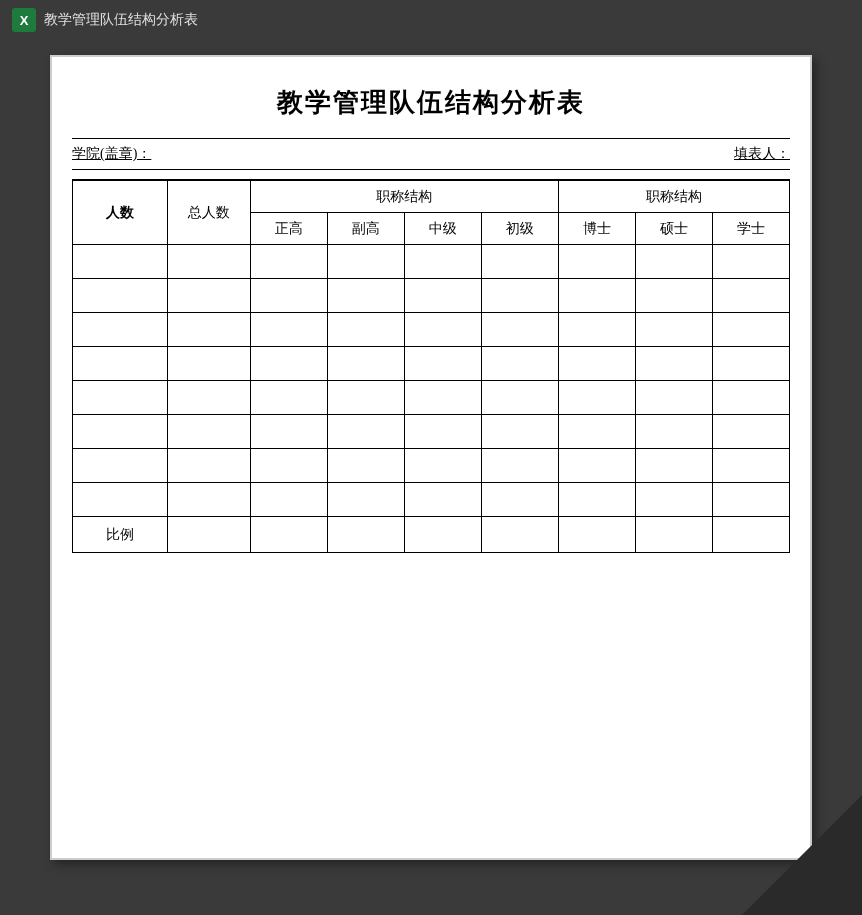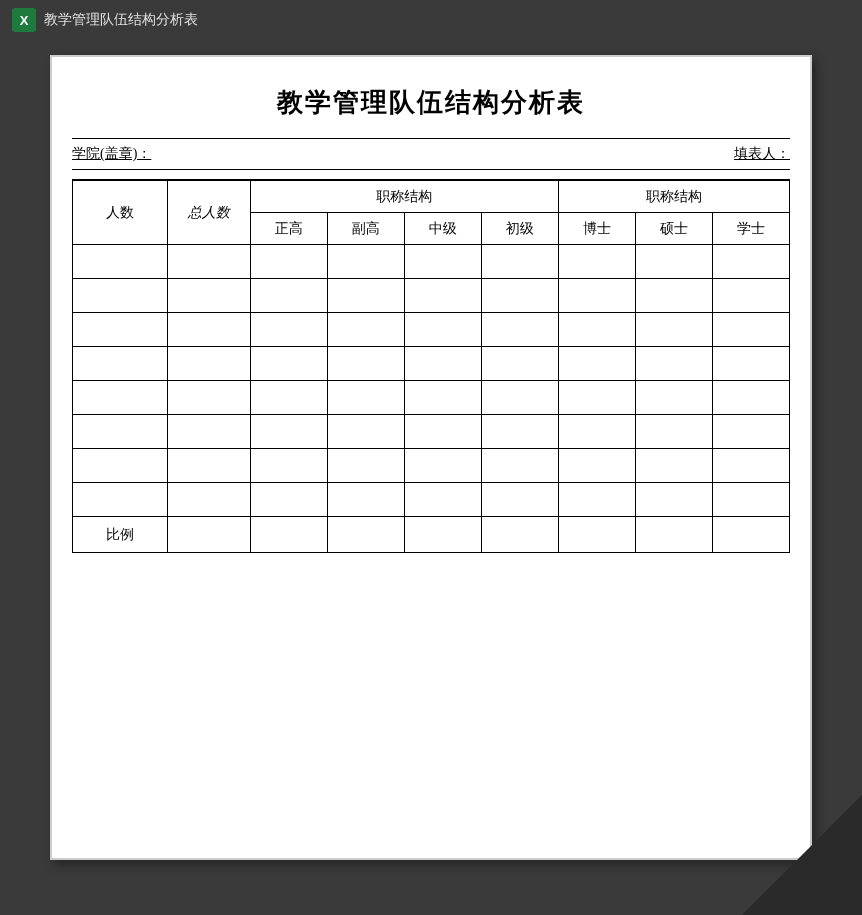--- a/index.html
+++ b/index.html
@@ -127,26 +127,25 @@
     }
 
     .main-table .header-row-2 td {
       height: 32px;
       font-size: 14px;
     }
 
     .col-renkou {
       width: 80px;
       font-size: 16px;
-      font-weight: normal;
+      font-weight: bold;
     }
 
     .col-total {
       width: 70px;
-      font-style: italic;
     }
 
     .col-sub {
       width: 65px;
     }
 
     .data-row td {
       height: 34px;
     }
 

